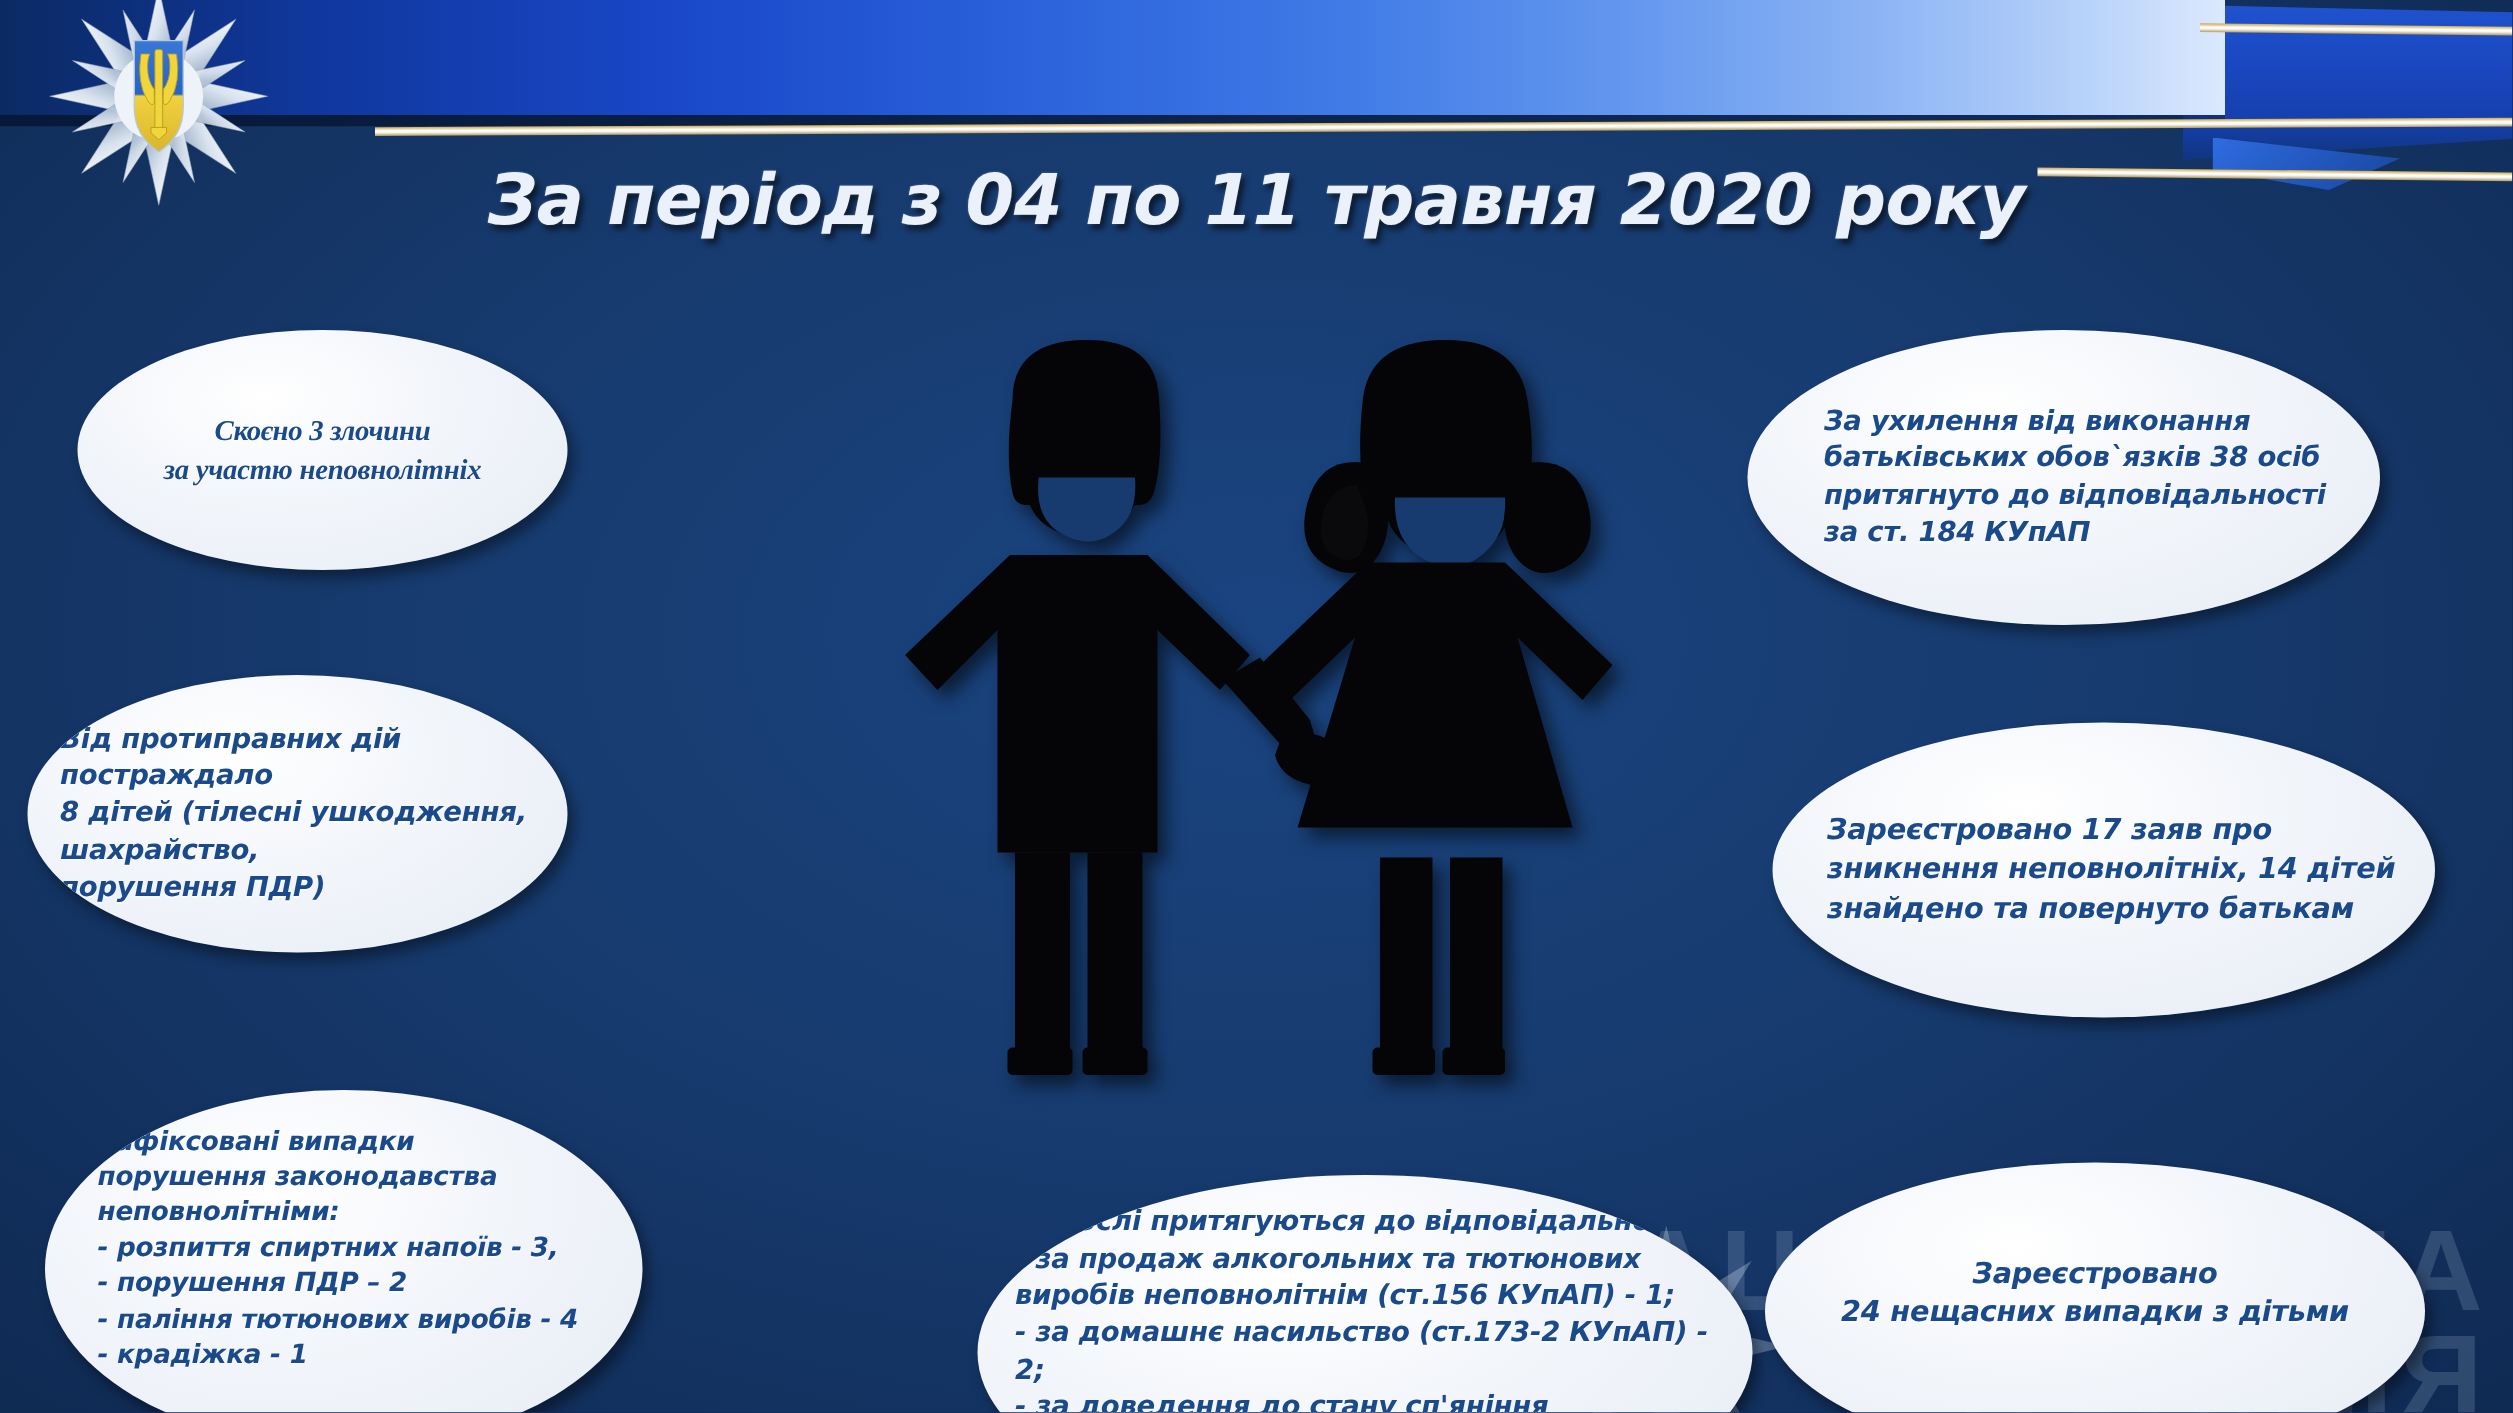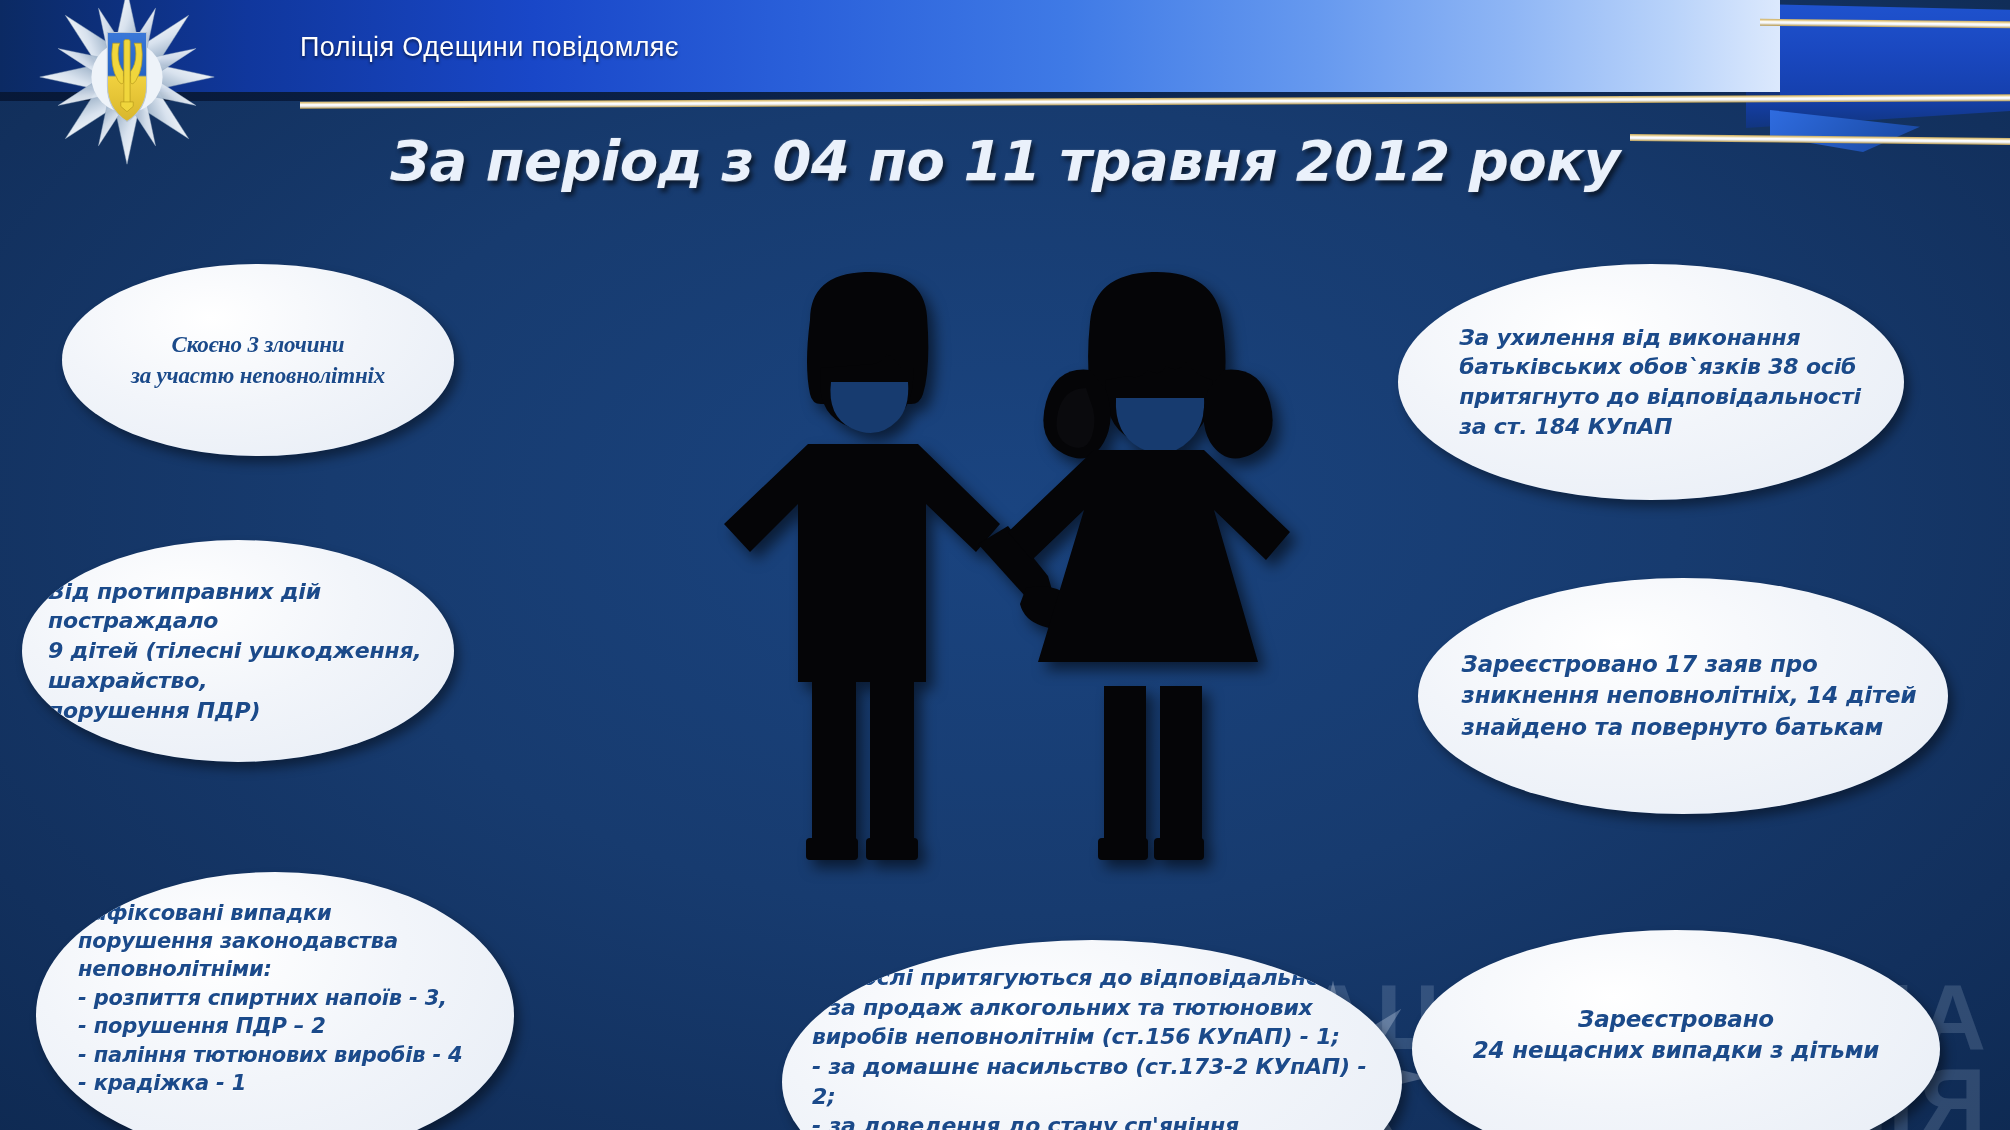--- a/index.html
+++ b/index.html
@@ -286,23 +286,22 @@
 
     <path d="M78,50 L122,50 L122,110 Q122,136 100,150 Q78,136 78,110 Z" fill="url(#shieldg)" stroke="#b7c6d8" stroke-width="1.2"></path>
     <g fill="#f0d63c" stroke="#b79b1c" stroke-width="0.8">
       <rect x="96.5" y="58" width="7" height="78" rx="2"></rect>
       <path d="M84,62 q-4,26 6,42 q4,6 6,2 l0,-12 q-6,-8 -6,-20 q0,-8 2,-12 Z"></path>
       <path d="M116,62 q4,26 -6,42 q-4,6 -6,2 l0,-12 q6,-8 6,-20 q0,-8 -2,-12 Z"></path>
       <path d="M93,128 l14,0 l0,5 l-7,6 l-7,-6 Z"></path>
     </g>
   </svg>
 
-  <div id="header-title">Поліція Одещини повідомляє</div>
-
-  <h1 id="main-title">За період з 04 по 11 травня 2012 року</h1>
+
+  <h1 id="main-title">За період з 04 по 11 травня 2020 року</h1>
 
   <svg id="kids-figure" viewBox="0 0 690 640">
     <g fill="#050507">
 
       <path d="M120,62 q0,-46 55,-48 q58,-2 62,44 q4,52 -4,78 q-3,10 -12,10 l-90,0 q-9,0 -11,-10 q-6,-28 0,-74 Z"></path>
       <path d="M131,110 q-6,42 22,56 q32,16 56,-8 q16,-16 14,-48 l-12,0 q-6,-10 -14,-14 q-4,8 -14,10 l-52,4 Z" fill="#050507"></path>
       <path d="M141,124 q-4,34 20,46 q26,13 46,-7 q13,-13 11,-39 Z" fill="#173b6f"></path>
 
       <path d="M118,186 l110,0 l82,80 l-24,28 l-50,-48 l0,178 l-128,0 l0,-178 l-48,48 l-26,-28 Z"></path>
 
@@ -331,21 +330,21 @@
     </g>
   </svg>
 
   <div class="bubble" id="bubble-crimes">
     <div class="bubble-text">Скоєно 3 злочини
 за участю неповнолітніх</div>
   </div>
 
   <div class="bubble" id="bubble-victims">
     <div class="bubble-text">Від протиправних дій постраждало
-9 дітей (тілесні ушкодження, шахрайство,
+8 дітей (тілесні ушкодження, шахрайство,
 порушення ПДР)</div>
   </div>
 
   <div class="bubble" id="bubble-offences">
     <div class="bubble-text"> Зафіксовані випадки
 порушення законодавства неповнолітніми:
 - розпиття спиртних напоїв - 3,
 - порушення ПДР – 2
 - паління тютюнових виробів - 4
 - крадіжка - 1</div>

